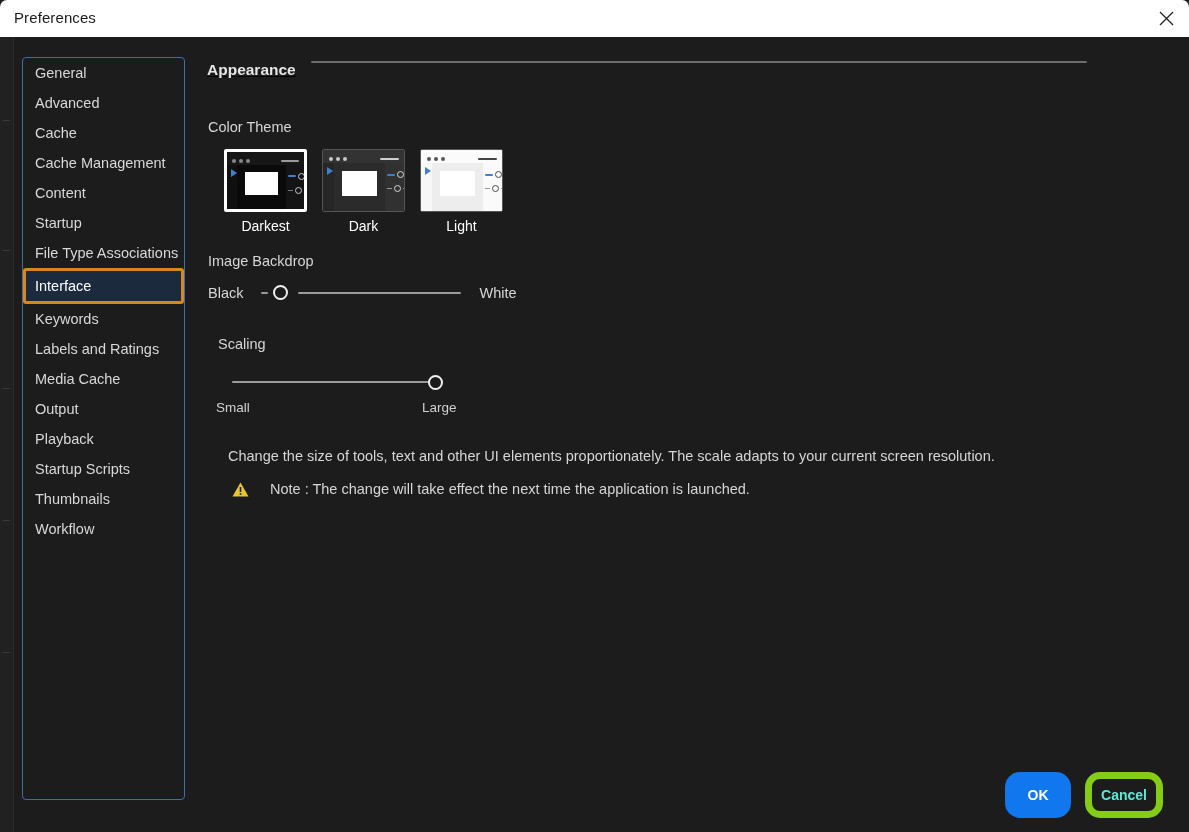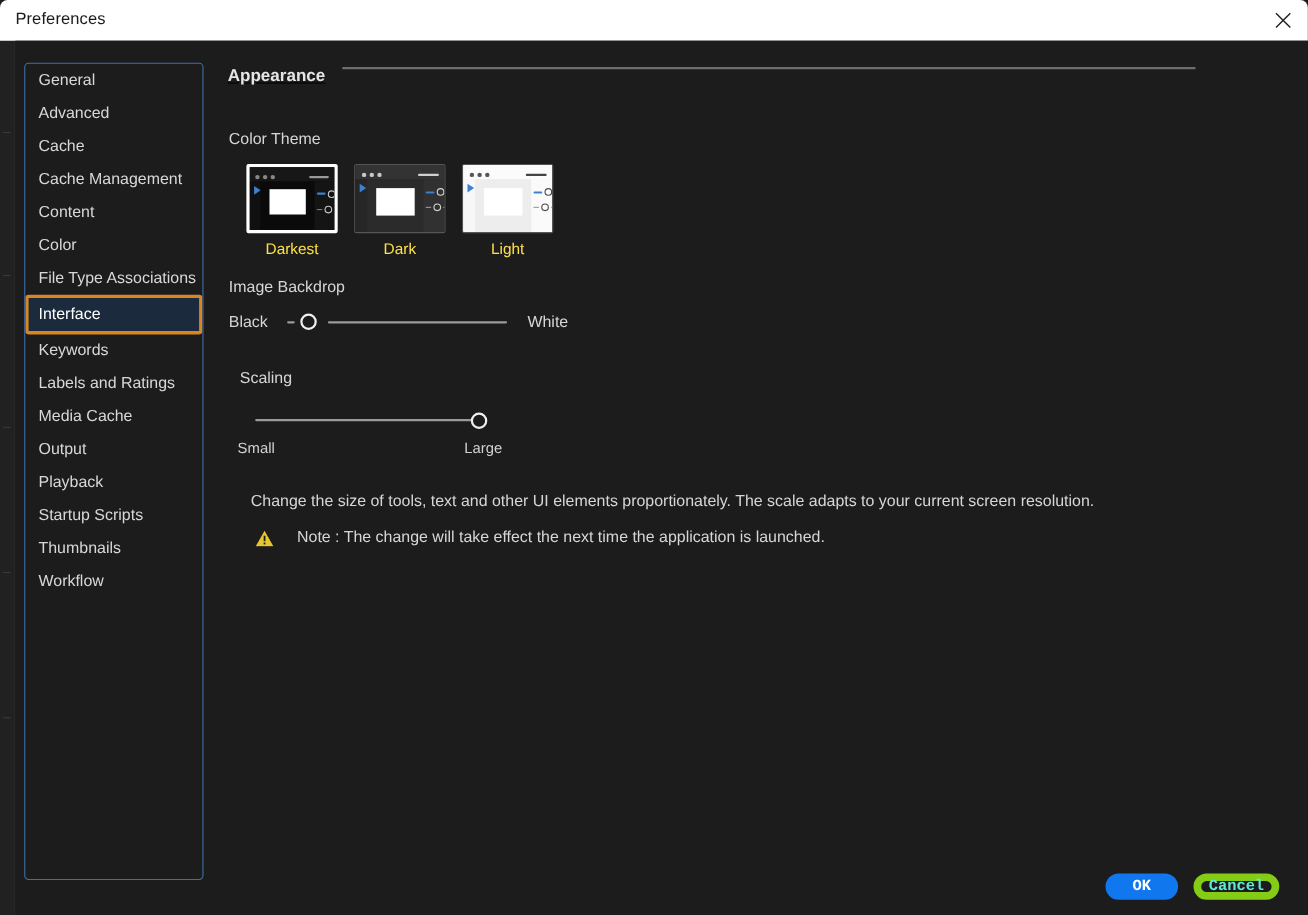--- a/index.html
+++ b/index.html
@@ -161,21 +161,21 @@
   .theme-choice.selected .theme-thumb {
     border: 3px solid #ffffff;
   }
   .theme-choice:not(.selected) .theme-thumb {
     border: 1px solid #555555;
   }
   .theme-label {
     margin-top: 6px;
     text-align: center;
     font-size: 14px;
-    color: #fde047;
+    color: #ffffff;
   }
 
   
   .mock { position: absolute; inset: 0; }
   .mock-top { position: absolute; left: 0; top: 0; right: 0; height: 22%; }
   .mock-dots { position: absolute; left: 7%; top: 7px; display: flex; gap: 3px; }
   .mock-dots i { width: 4px; height: 4px; border-radius: 50%; display: block; }
   .mock-bar { position: absolute; right: 6%; top: 8px; width: 24%; height: 2px; border-radius: 1px; }
   .mock-left { position: absolute; left: 0; top: 22%; bottom: 0; width: 13%; }
   .mock-caret { position: absolute; left: 4px; top: 4px; width: 0; height: 0;
@@ -274,30 +274,30 @@
 
   
   .footer {
     position: absolute;
     right: 26px; bottom: 14px;
     display: flex;
     align-items: center;
     gap: 14px;
   }
   .btn {
-    height: 24px;
+    height: 46px;
     border-radius: 15px;
     font-size: 14px;
     font-weight: bold;
     display: flex;
     align-items: center;
     justify-content: center;
     cursor: pointer;
     border: none;
-    font-family: Liberation Mono, monospace;
+    font-family: Liberation Sans, sans-serif;
   }
   .btn-ok {
     width: 66px;
     background: #1177ee;
     color: #ffffff;
   }
   .btn-cancel {
     width: 78px;
     background: transparent;
     color: #5eead4;
@@ -339,21 +339,21 @@
       <div class="sidebar-item">
           <span>Cache</span>
         </div>
       <div class="sidebar-item">
           <span>Cache Management</span>
         </div>
       <div class="sidebar-item">
           <span>Content</span>
         </div>
       <div class="sidebar-item">
-          <span>Color</span>
+          <span>Startup</span>
         </div>
       <div class="sidebar-item">
           <span>File Type Associations</span>
         </div>
       <div class="sidebar-item selected">
           <span>Interface</span>
         </div>
       <div class="sidebar-item">
           <span>Keywords</span>
         </div>

